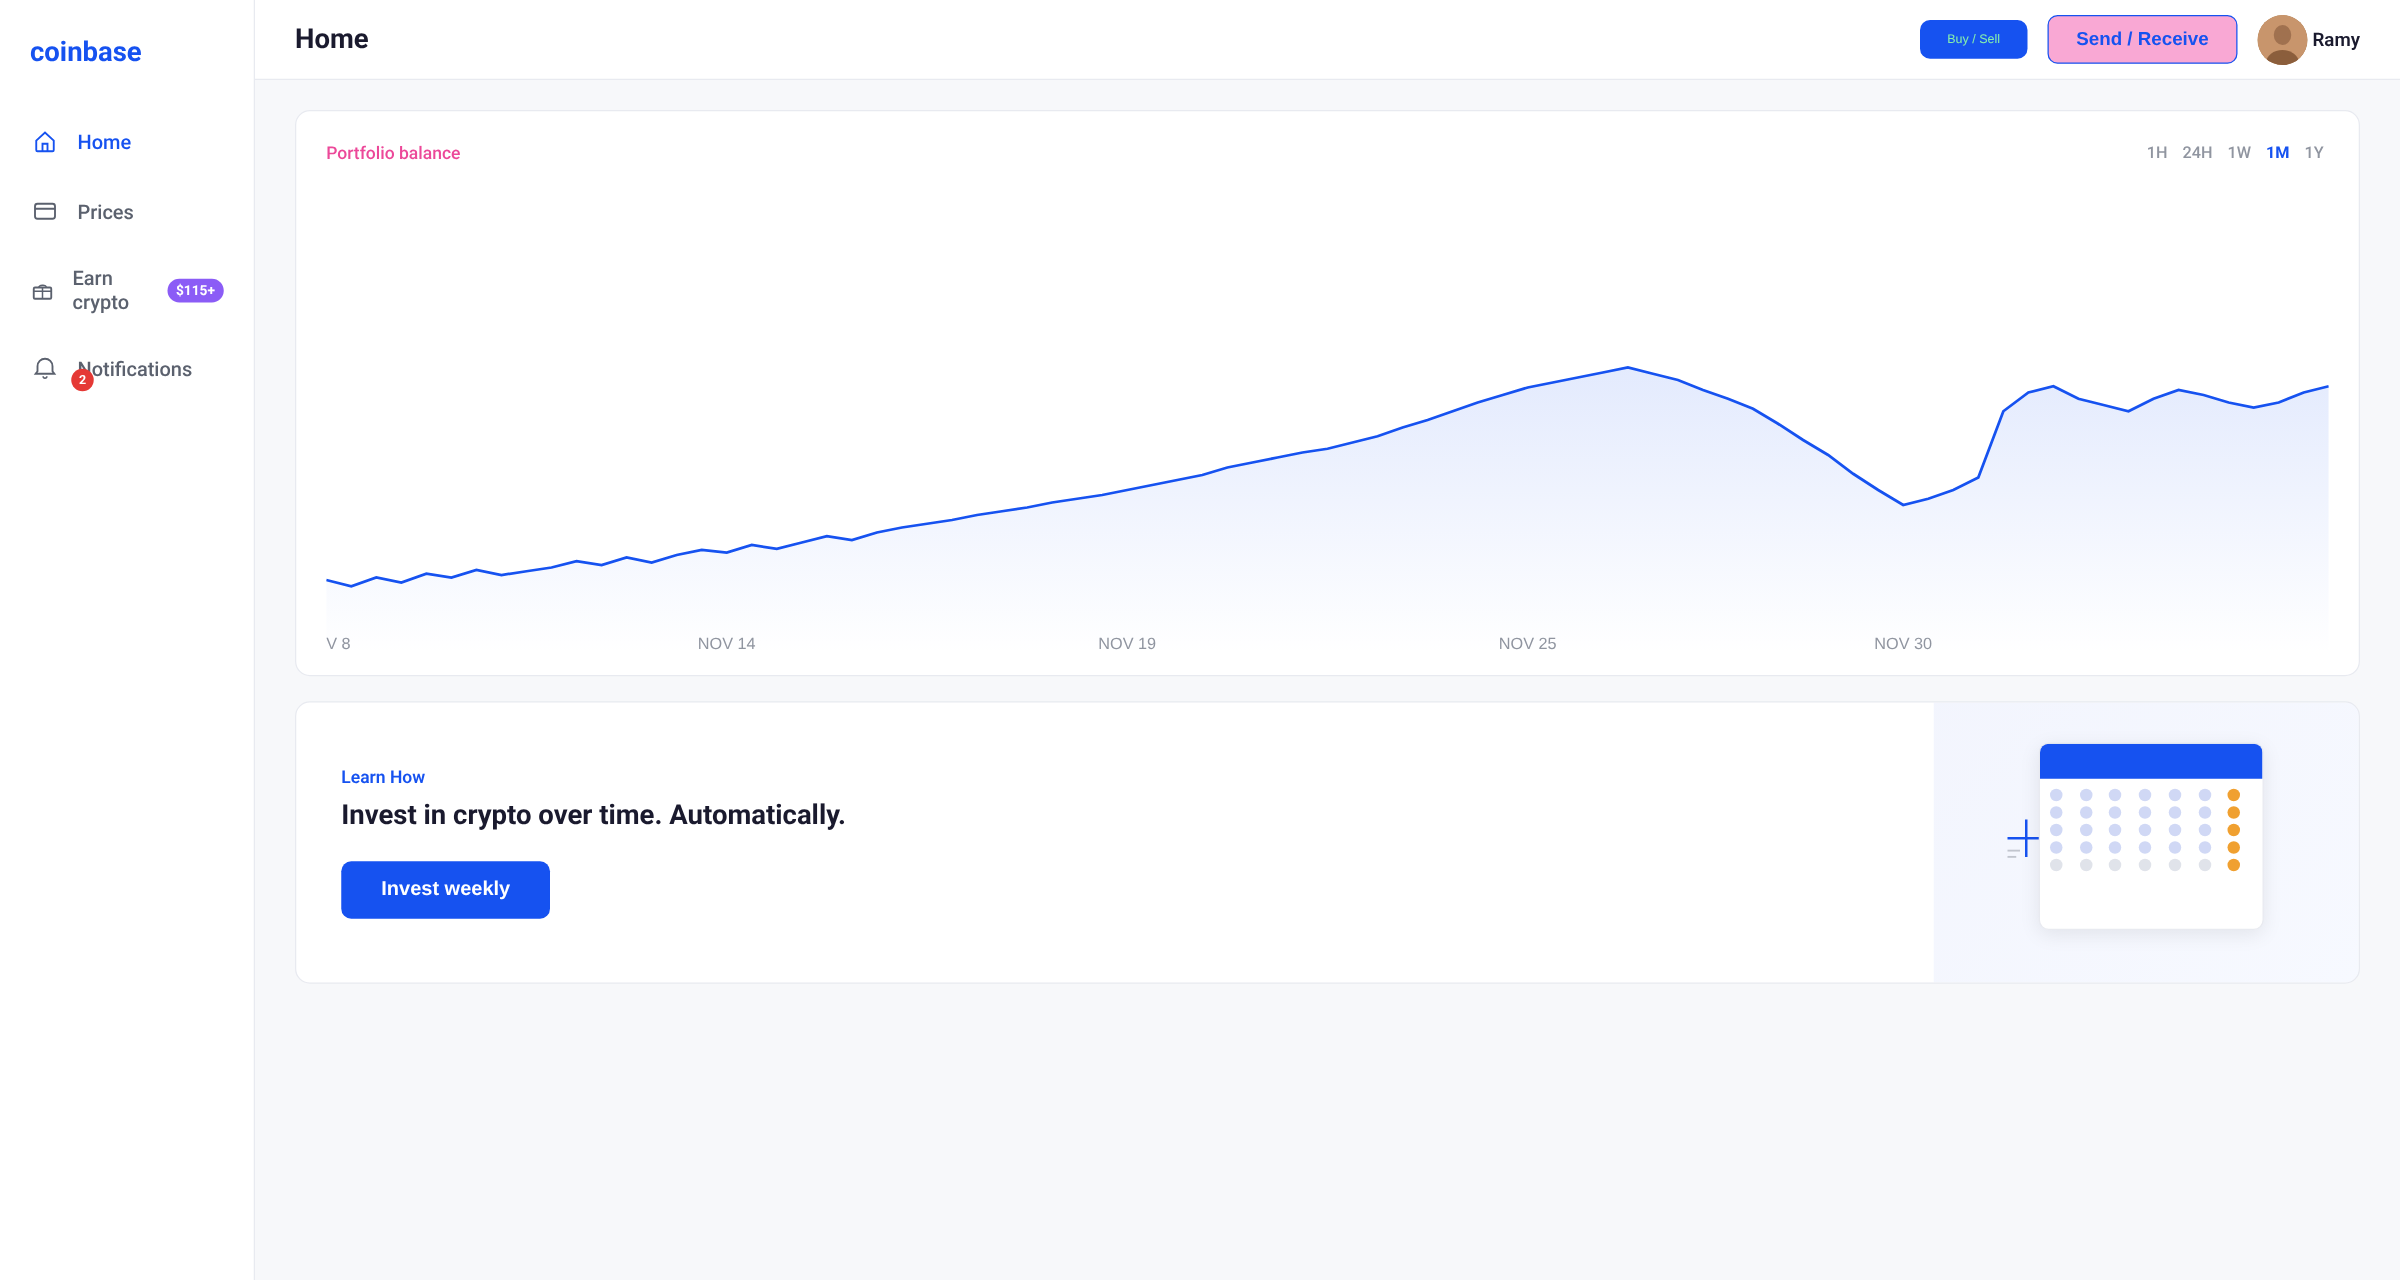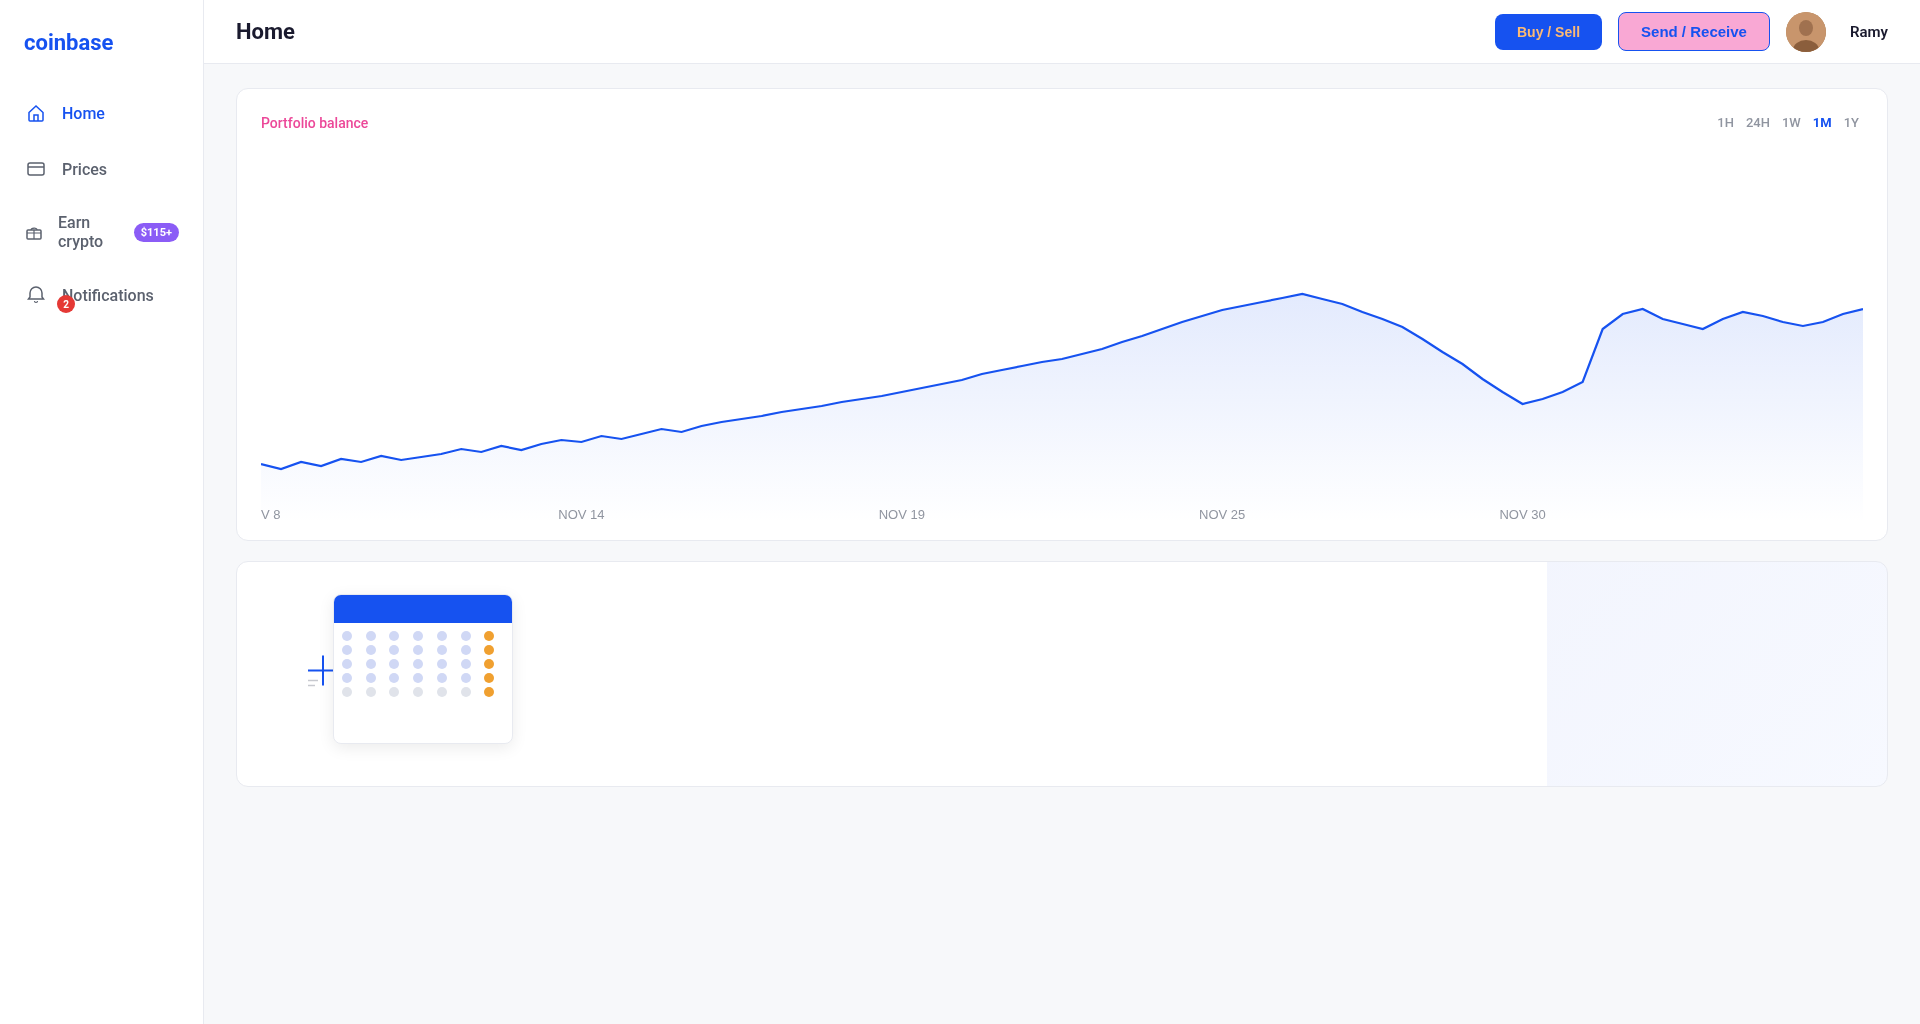--- a/index.html
+++ b/index.html
@@ -93,26 +93,26 @@
       font-weight: 700;
       color: #1a1a2e;
     }
     .header-actions {
       display: flex;
       align-items: center;
       gap: 16px;
     }
     .btn-primary {
       background: #1652f0;
-      color: #fdba74;
+      color: #86efac;
       border: none;
       padding: 10px 22px;
       border-radius: 8px;
-      font-size: 14px;
-      font-weight: 700;
+      font-size: 10px;
+      font-weight: 400;
       cursor: pointer;
     }
     .btn-outline {
       background: #f9a8d4;
       color: #1652f0;
       border: 1.5px solid #1652f0;
       padding: 10px 22px;
       border-radius: 8px;
       font-size: 15px;
       font-weight: 600;
@@ -137,21 +137,21 @@
       position: relative;
     }
     .user-name {
       font-size: 15px;
       font-weight: 600;
       color: #1a1a2e;
     }
     .user-info {
       display: flex;
       align-items: center;
-      gap: 24px;
+      gap: 4px;
       cursor: pointer;
     }
 
     
     .content {
       flex: 1;
       overflow-y: auto;
       padding: 24px 32px;
       display: flex;
       flex-direction: column;
@@ -435,20 +435,25 @@
           <text x="320" y="375" font-size="13" fill="#9095a0" font-family="sans-serif" text-anchor="middle">NOV 14</text>
           <text x="640" y="375" font-size="13" fill="#9095a0" font-family="sans-serif" text-anchor="middle">NOV 19</text>
           <text x="960" y="375" font-size="13" fill="#9095a0" font-family="sans-serif" text-anchor="middle">NOV 25</text>
           <text x="1260" y="375" font-size="13" fill="#9095a0" font-family="sans-serif" text-anchor="middle">NOV 30</text>
         </svg>
       </div>
     </div>
 
     <div class="learn-card">
       <div class="learn-card-bg"></div>
+      <div class="learn-content">
+        <span class="learn-how-link">Learn How</span>
+        <div class="learn-heading">Invest in crypto over time. Automatically.</div>
+        <button class="btn-invest">Invest weekly</button>
+      </div>
 
       <div class="calendar-illustration">
         <div class="plus-icon-wrap">
           <svg width="40" height="40" viewBox="0 0 40 40">
             <line x1="20" y1="5" x2="20" y2="35" stroke="#1652f0" stroke-width="2"></line>
             <line x1="5" y1="20" x2="35" y2="20" stroke="#1652f0" stroke-width="2"></line>
 
             <line x1="5" y1="30" x2="15" y2="30" stroke="#9095a0" stroke-width="1.5" opacity="0.5"></line>
             <line x1="5" y1="35" x2="12" y2="35" stroke="#9095a0" stroke-width="1.5" opacity="0.5"></line>
           </svg>

